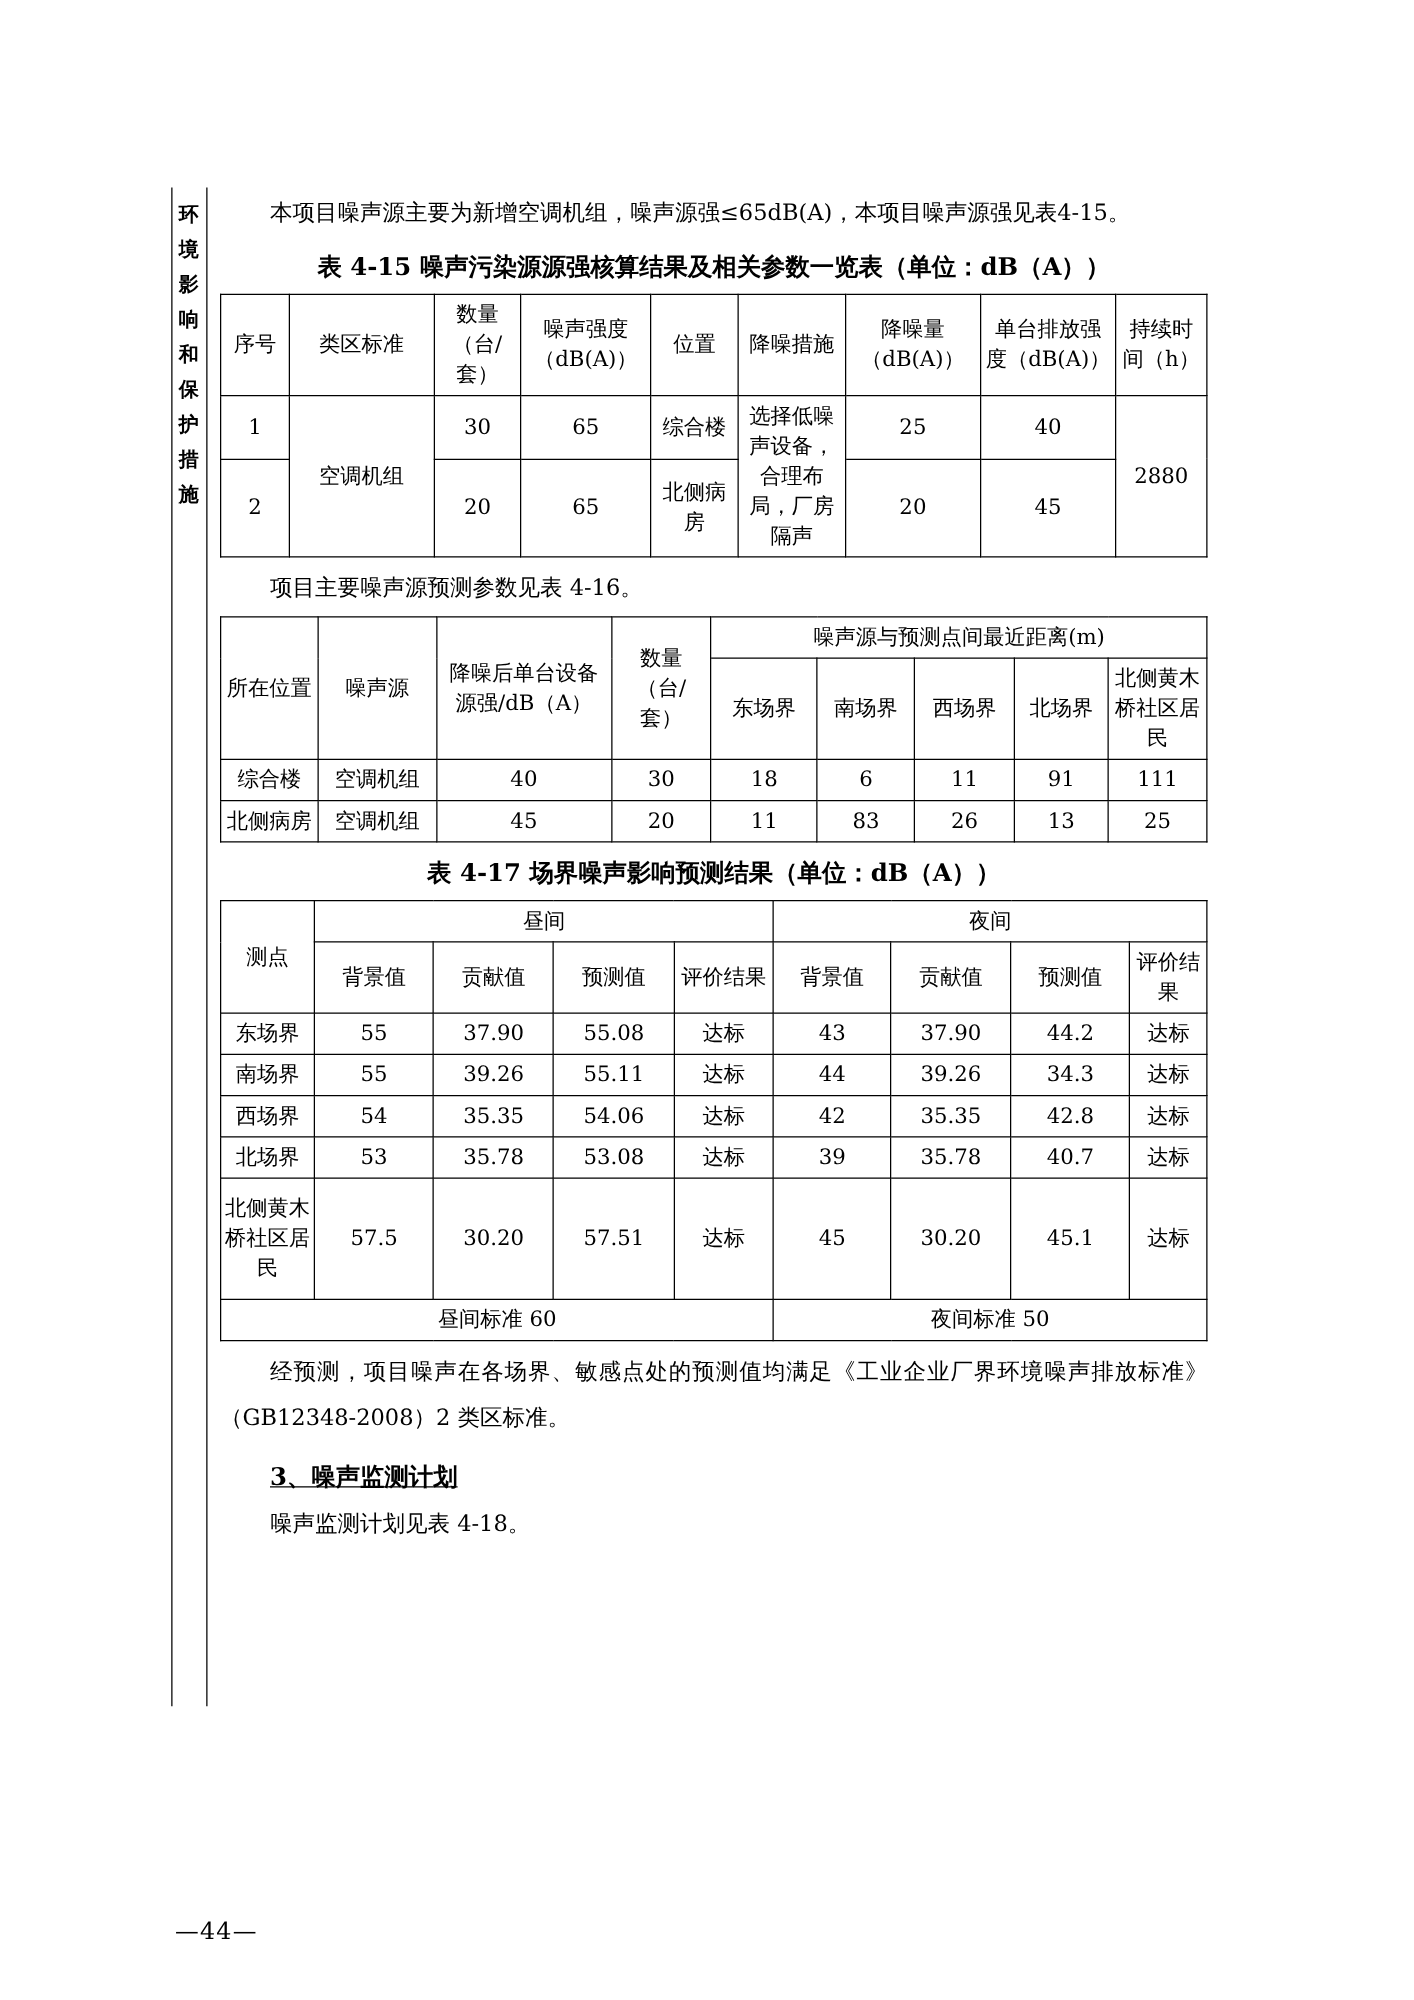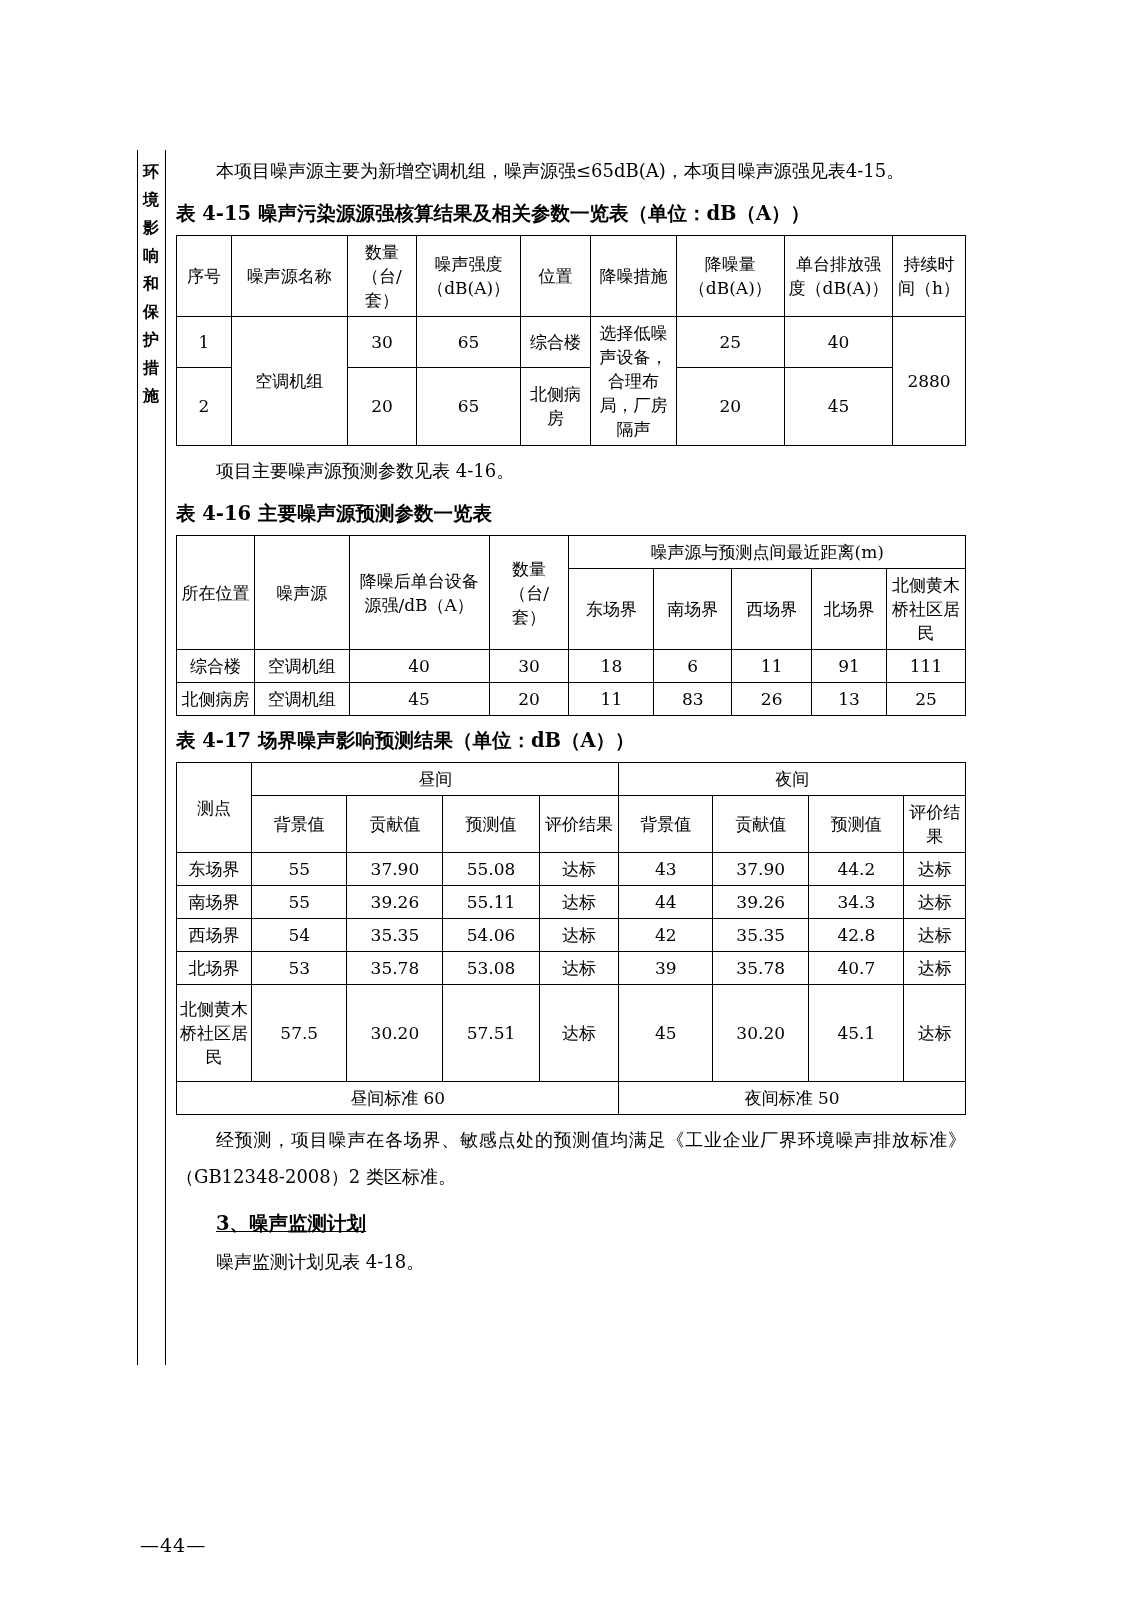--- a/index.html
+++ b/index.html
@@ -59,20 +59,21 @@
     width: 790px;
   }
   p.para {
     margin: 0 0 4px 0;
     font-size: 18px;
     line-height: 37px;
     text-indent: 40px;
     text-align: justify;
   }
   .caption {
+    text-align: center;
     font-weight: bold;
     font-size: 19.5px;
     line-height: 34px;
     margin: 8px 0 4px 0;
   }
   table.doc {
     border-collapse: collapse;
     width: 790px;
     margin: 0 0 6px 0;
     font-size: 17px;
@@ -127,21 +128,21 @@
         <col style="width:105px">
         <col style="width:75px">
         <col style="width:90px">
         <col style="width:110px">
         <col style="width:110px">
         <col style="width:75px">
       </colgroup>
       <tbody>
         <tr>
           <td>序号</td>
-          <td>噪声源名称</td>
+          <td>类区标准</td>
           <td>数量（台/套）</td>
           <td>噪声强度（dB(A)）</td>
           <td>位置</td>
           <td>降噪措施</td>
           <td>降噪量（dB(A)）</td>
           <td>单台排放强度（dB(A)）</td>
           <td>持续时间（h）</td>
         </tr>
         <tr>
           <td>1</td>
@@ -160,21 +161,20 @@
           <td>65</td>
           <td>北侧病房</td>
           <td>20</td>
           <td>45</td>
         </tr>
       </tbody>
     </table>
 
     <p class="para">项目主要噪声源预测参数见表 4-16。</p>
 
-    <div class="caption">表 4-16 主要噪声源预测参数一览表</div>
 
     <table class="doc t416">
       <colgroup>
         <col style="width:78px">
         <col style="width:95px">
         <col style="width:140px">
         <col style="width:80px">
         <col style="width:85px">
         <col style="width:78px">
         <col style="width:80px">

